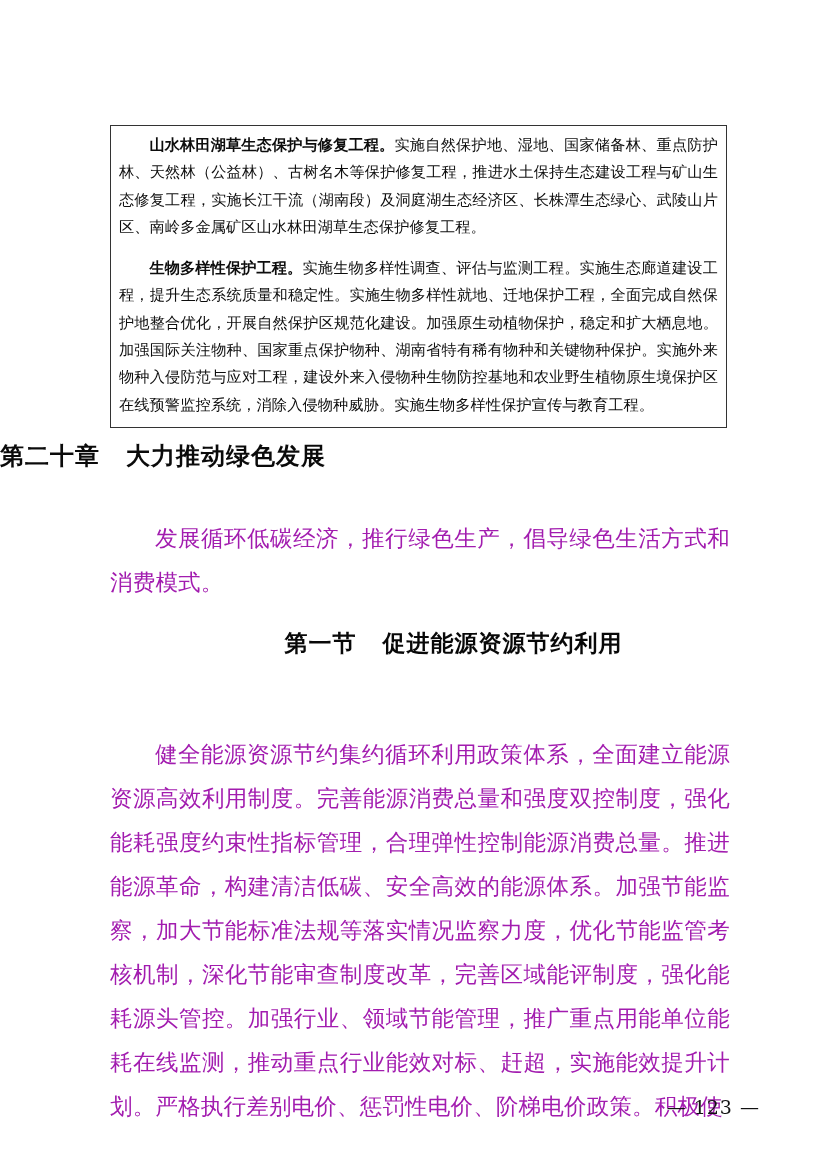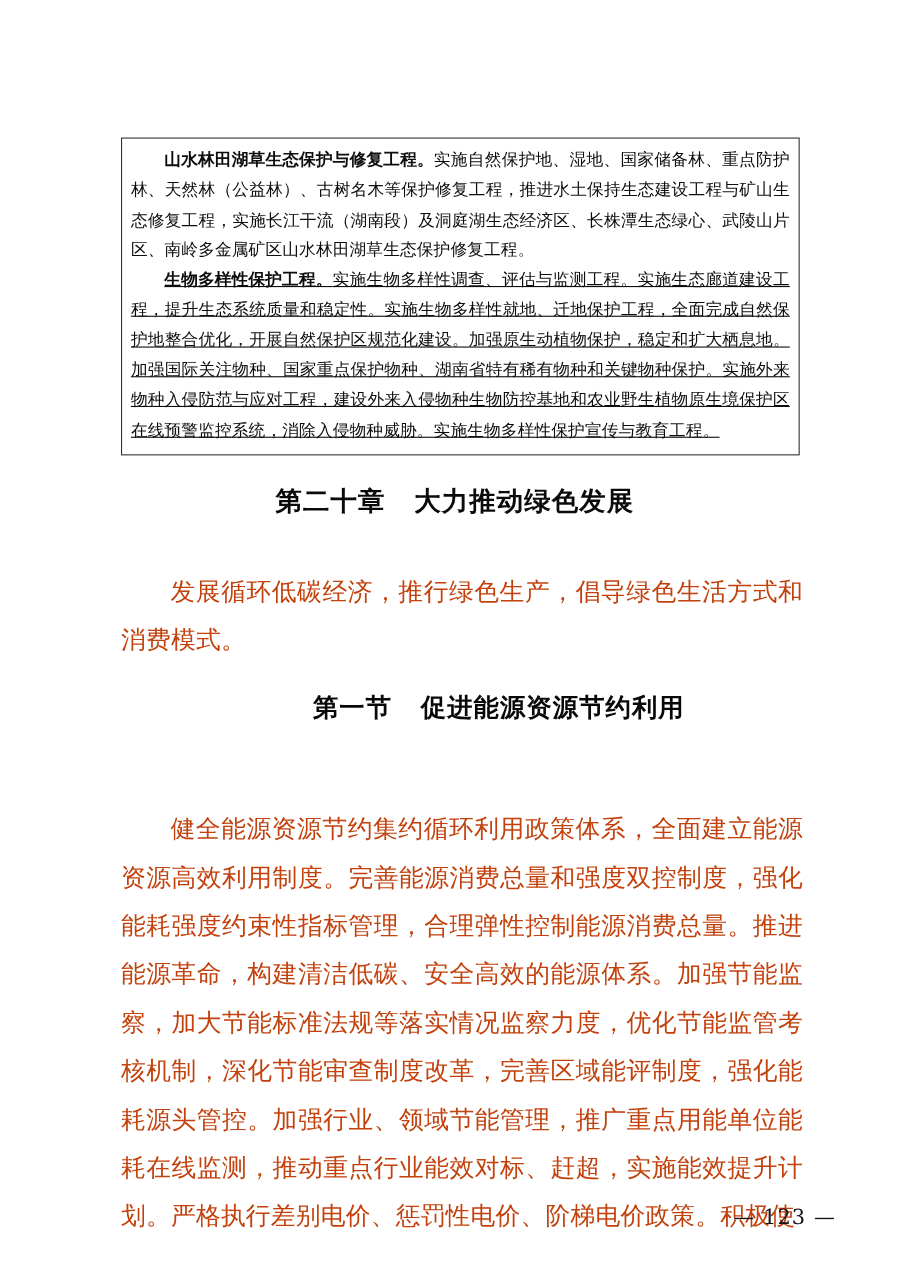--- a/index.html
+++ b/index.html
@@ -40,36 +40,34 @@
     font-size: 15.2px;
     line-height: 27.3px;
     text-align: justify;
     text-justify: inter-ideograph;
     text-indent: 2em;
     margin: 0;
     color: #0d0d0d;
     letter-spacing: 0.1px;
   }
   .box-para + .box-para {
-    margin-top: 0px;
-    text-decoration: underline;
+    margin-top: 14px;
   }
   .lead {
     font-family: "DejaVu Sans", "Liberation Sans", sans-serif;
     font-weight: bold;
     letter-spacing: 0px;
   }
 
   
   .chapter-heading {
     position: absolute;
     left: 0;
     top: 440px;
     width: 827px;
-    text-align: center;
     font-family: "DejaVu Sans", "Liberation Sans", sans-serif;
     font-size: 24px;
     font-weight: 600;
     letter-spacing: 1px;
     color: #0a0a0a;
   }
   .gap-wide { display: inline-block; width: 26px; }
 
   
   .body-block {
@@ -78,21 +76,21 @@
     width: 620px;
   }
   .body-para {
     font-family: "DejaVu Serif", "Liberation Serif", serif;
     font-size: 22.5px;
     line-height: 44px;
     text-align: justify;
     text-justify: inter-ideograph;
     text-indent: 2em;
     margin: 0;
-    color: #c2410c;
+    color: #a21caf;
     letter-spacing: 0.2px;
   }
 
   #intro-block { top: 516px; }
 
   
   .section-heading {
     position: absolute;
     left: 0;
     top: 628px;

